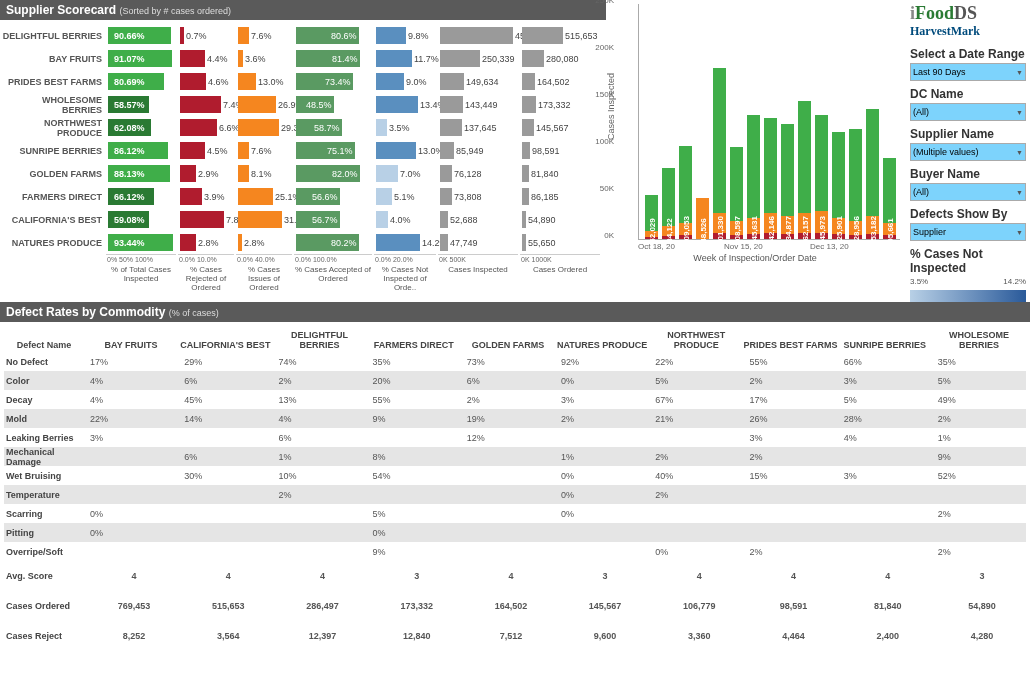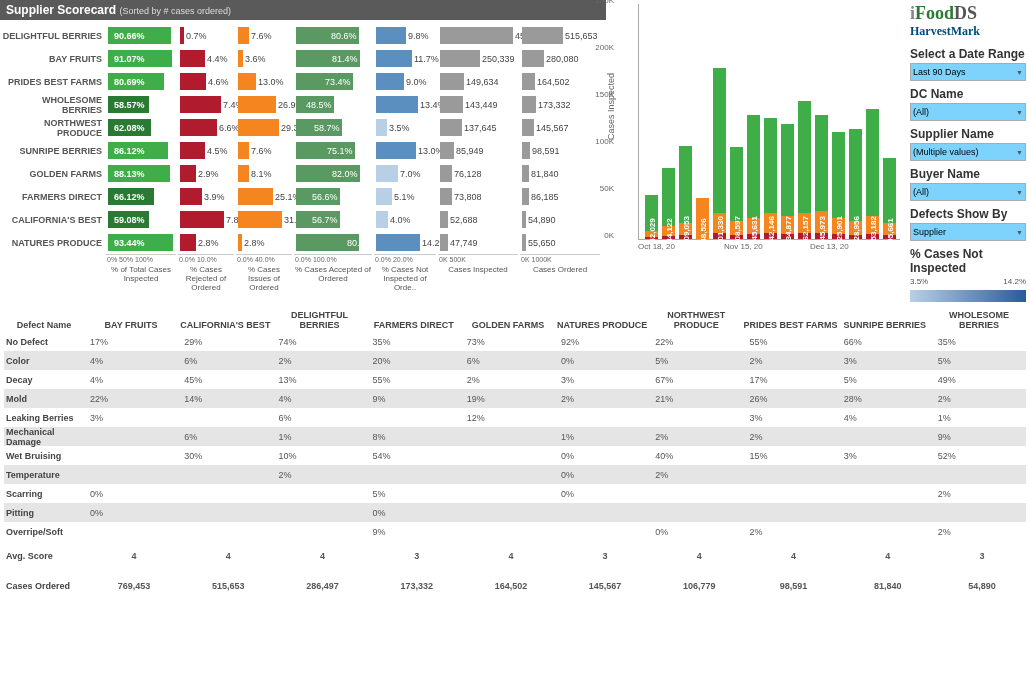--- a/index.html
+++ b/index.html
@@ -375,21 +375,21 @@
     <div class="sc-cell rej">
             <div class="sc-bar bar-red" style="width:16px"></div>
             <span class="sc-val" style="left:16px">2.8%</span>
           </div>
     <div class="sc-cell iss">
             <div class="sc-bar bar-orange" style="width:4px"></div>
             <span class="sc-val" style="left:4px">2.8%</span>
           </div>
     <div class="sc-cell acc">
             <div class="sc-bar bar-med" style="width:63px"></div>
-            <span class="sc-val" style="left:49px;color:#fff">80.2%</span>
+            <span class="sc-val" style="left:33px;color:#fff">80.2%</span>
           </div>
     <div class="sc-cell ninsp">
             <div class="sc-bar bar-blue" style="width:44px"></div>
             <span class="sc-val" style="left:44px">14.2%</span>
           </div>
     <div class="sc-cell cinsp">
             <div class="sc-bar bar-gray" style="width:8px"></div>
             <span class="sc-val" style="left:8px">47,749</span>
           </div>
     <div class="sc-cell cord">
@@ -519,20 +519,21 @@
             <div class="seg bar-orange" style="height:12px"></div>
             <div class="seg bar-red" style="height:4px"></div>
             <div class="lbl">95,661</div>
           </div>
         </div>
       <div class="trend-xrow" id="trend-xrow">
           <div style="width: 86px;">Oct 18, 20</div>
           <div style="width: 86px;">Nov 15, 20</div>
           <div style="width: 86px;">Dec 13, 20</div>
         </div>
+      <div class="trend-xlabel">Week of Inspection/Order Date</div>
     </div>
   </div>
 
   <div class="right">
     <div class="logo">
       <span class="i">i</span><span class="food">Food</span><span class="ds">DS</span>
     </div>
     <div class="logo2">HarvestMark</div>
 
     <div class="filter-lbl">Select a Date Range</div>
@@ -568,20 +569,24 @@
     <div class="filter-lbl">% Cases Not Inspected</div>
     <div class="legend-lbls">
         <span>3.5%</span>
         <span>14.2%</span>
       </div>
     <div class="legend"></div>
   </div>
 </div>
 
 <div class="defect">
+  <div class="panel-header">
+    <span>Defect Rates by Commodity</span>
+    <span class="sub">(% of cases)</span>
+  </div>
   <div class="defect-body" id="defect-body">
       <div class="dt-row hdr">
         <div class="dt-name">Defect Name</div>
         <div class="dt-c">BAY FRUITS</div>
         <div class="dt-c">CALIFORNIA'S BEST</div>
         <div class="dt-c">DELIGHTFUL BERRIES</div>
         <div class="dt-c">FARMERS DIRECT</div>
         <div class="dt-c">GOLDEN FARMS</div>
         <div class="dt-c">NATURES PRODUCE</div>
         <div class="dt-c">NORTHWEST PRODUCE</div>
@@ -751,14 +756,27 @@
         <div class="dt-c">515,653</div>
         <div class="dt-c">286,497</div>
         <div class="dt-c">173,332</div>
         <div class="dt-c">164,502</div>
         <div class="dt-c">145,567</div>
         <div class="dt-c">106,779</div>
         <div class="dt-c">98,591</div>
         <div class="dt-c">81,840</div>
         <div class="dt-c">54,890</div>
       </div>
+      <div class="dt-row sum">
+        <div class="dt-name">Cases Reject</div>
+        <div class="dt-c">8,252</div>
+        <div class="dt-c">3,564</div>
+        <div class="dt-c">12,397</div>
+        <div class="dt-c">12,840</div>
+        <div class="dt-c">7,512</div>
+        <div class="dt-c">9,600</div>
+        <div class="dt-c">3,360</div>
+        <div class="dt-c">4,464</div>
+        <div class="dt-c">2,400</div>
+        <div class="dt-c">4,280</div>
+      </div>
     </div>
 </div>
 
 </body></html>

